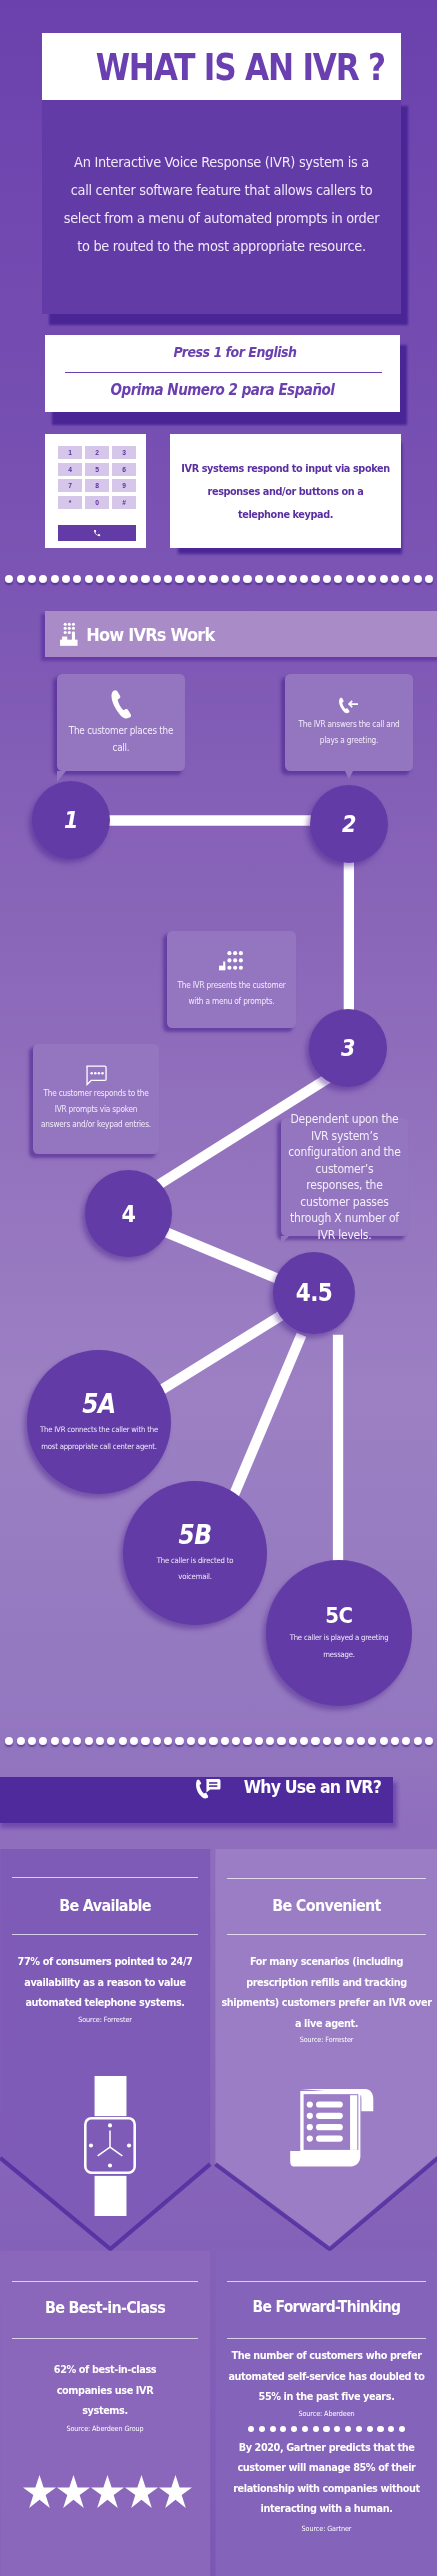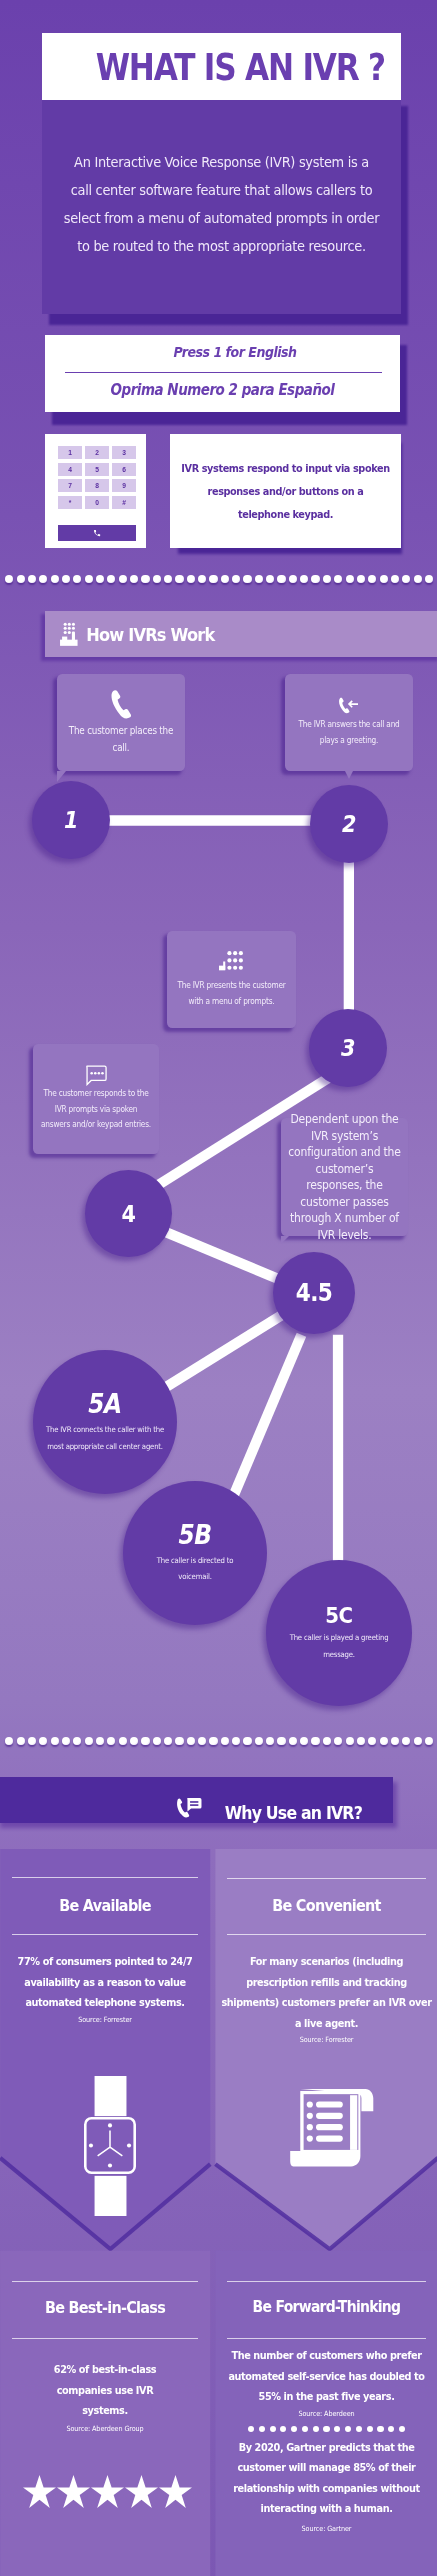--- a/index.html
+++ b/index.html
@@ -46,21 +46,21 @@
   .tail{position:absolute;width:0;height:0;}
 
   
   .node{position:absolute;border-radius:50%;background:#623ba6;box-shadow:-3.1px 4.1px 5.2px rgba(70,30,140,.45);display:flex;flex-direction:column;align-items:center;justify-content:center;color:#fff;text-align:center;}
   .node .num{font-weight:bold;font-style:italic;font-size:23px;letter-spacing:-0.5px;}
   .node .num.up{font-style:normal;}
   .node p{font-size:7.7px;line-height:16.5px;color:#f1ebfa;letter-spacing:-0.2px;}
 
   
   .why-shadow{left:0;top:1782px;width:397px;height:46px;background:#5a2fa0;filter:blur(2.1px);opacity:.6;}
-  .why-header{left:0;top:1777px;width:393px;height:46px;background:#4e2a9d;display:flex;align-items:flex-end;justify-content:flex-end;padding-right:31px;gap:23px;}
+  .why-header{left:0;top:1777px;width:393px;height:46px;background:#4e2a9d;display:flex;align-items:flex-start;justify-content:flex-end;padding-right:12px;gap:23px;}
   .why-header h2{color:#fff;font-size:17.5px;font-weight:bold;letter-spacing:-0.8px;}
 
   
   .card{position:absolute;color:#fff;text-align:center;}
   .card .rule{position:absolute;left:12.4px;right:12.4px;height:0.5px;background:rgba(255,255,255,.7);}
   .card h3{position:absolute;left:0;right:0;font-size:16px;font-weight:bold;letter-spacing:-0.7px;}
   .card .body{position:absolute;left:5.2px;right:5.2px;font-size:10.8px;font-weight:bold;line-height:20.6px;letter-spacing:-0.4px;}
   .card .src{font-size:7.2px;font-weight:normal;line-height:11.3px;letter-spacing:-0.1px;}
 </style>
 </head>
@@ -257,21 +257,21 @@
         </g>
       </svg>
     <p>Dependent upon the IVR system’s configuration and the customer’s responses, the customer passes through X number of IVR levels.</p>
     <div class="tail" style="left:0;bottom:-8.2px;border-right:8.2px solid transparent;border-top:8.2px solid #9475c0;"></div>
   </div>
 
   <div class="node" style="left:273px;top:1252px;width:82px;height:82px;">
     <span class="num up" style="font-size:24px;">4.5</span>
   </div>
 
-  <div class="node" style="left:33px;top:1350px;width:144px;height:144px;">
+  <div class="node" style="left:27px;top:1350px;width:144px;height:144px;">
     <span class="num" style="font-size:26px;">5A</span>
     <p style="width:129px;margin-top:3.1px;">The IVR connects the caller with the most appropriate call center agent.</p>
   </div>
 
   <div class="node" style="left:123px;top:1481px;width:144px;height:144px;">
     <span class="num" style="font-size:26px;">5B</span>
     <p style="width:103px;margin-top:2.1px;">The caller is directed to voicemail.</p>
   </div>
 
   <div class="node" style="left:266px;top:1560px;width:146px;height:146px;">

